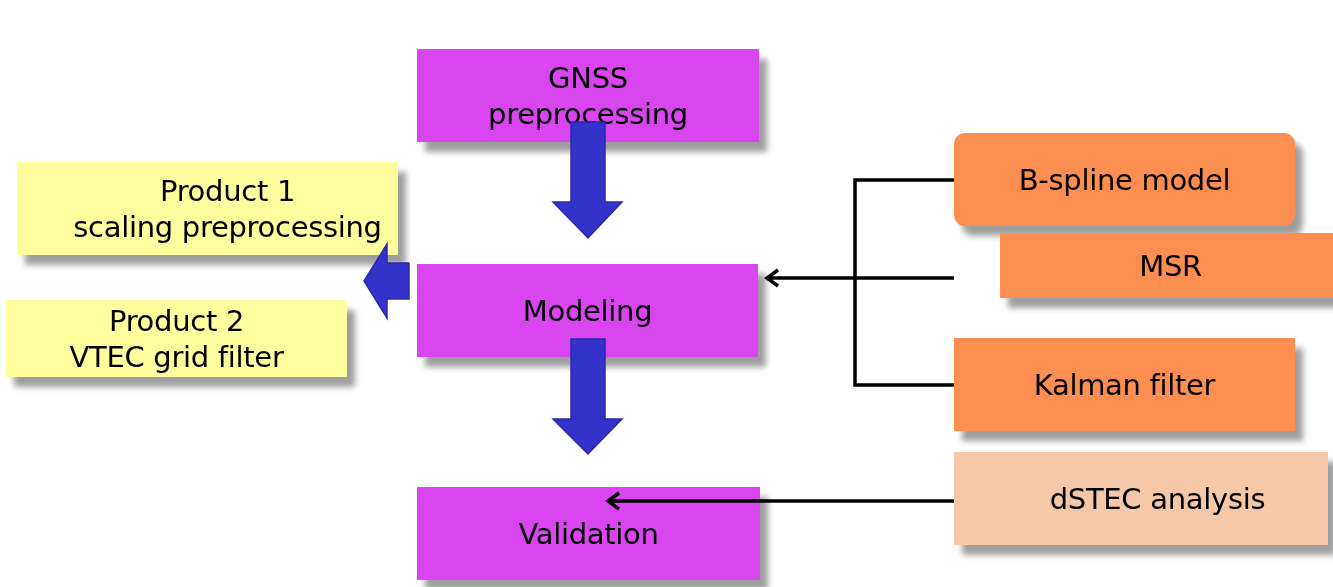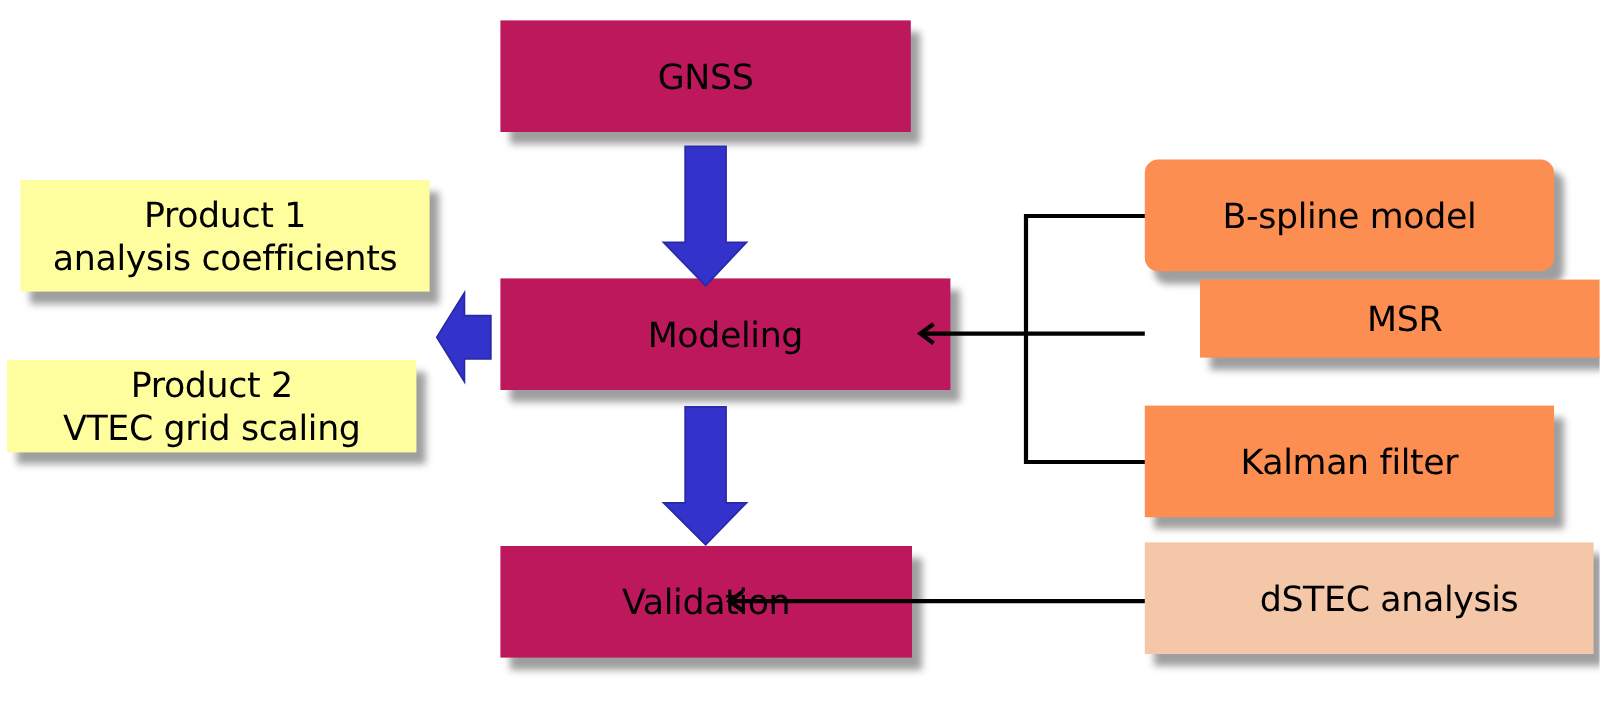--- a/index.html
+++ b/index.html
@@ -1,49 +1,50 @@
 <!DOCTYPE html>
 <html><head>
 <meta charset="utf-8">
 <style>
   html, body { margin:0; padding:0; background:#ffffff; }
   body { width:1333px; height:587px; position:relative; overflow:hidden;
          font-family:"DejaVu Sans", "Liberation Sans", sans-serif; }
   .box { position:absolute; display:flex; flex-direction:column; align-items:center;
          justify-content:center; text-align:center; color:#000; font-size:29px;
          line-height:36px; box-shadow: 8px 10px 6px rgba(0,0,0,0.38); letter-spacing:-0.3px; }
-  .blue { background:#be185d; }
+  .blue { background:#d946ef;margin-top:32px; }
   .yellow { background:#fffe9f; }
   .orange { background:#fd8e52; }
   .peach { background:#f3c7a7; }
   svg.overlay { position:absolute; left:0; top:0; }
 </style>
 </head>
 <body>
 
 <div class="box blue" style="left:417px;top:17px;width:342px;height:93px;">
   <span>GNSS</span>
+  <span>preprocessing</span>
 </div>
 
-<div class="box blue" style="left:417px;top:232px;width:375px;height:93px;">
+<div class="box blue" style="left:417px;top:232px;width:341px;height:93px;">
   <span>Modeling</span>
 </div>
 
 <div class="box blue" style="left:417px;top:455px;width:343px;height:93px;">
   <span>Validation</span>
 </div>
 
-<div class="box yellow" style="left:17px;top:150px;width:341px;height:93px;">
+<div class="box yellow" style="left:17px;top:162px;width:341px;height:93px;padding-left:40px;">
   <span>Product 1</span>
-  <span>analysis coefficients</span>
+  <span>scaling preprocessing</span>
 </div>
 
 <div class="box yellow" style="left:6px;top:300px;width:341px;height:77px;">
   <span>Product 2</span>
-  <span>VTEC grid scaling</span>
+  <span>VTEC grid filter</span>
 </div>
 
 <div class="box orange" style="left:954px;top:133px;width:341px;height:93px;border-radius:11px;">
   <span>B-spline model</span>
 </div>
 
 <div class="box orange" style="left:954px;top:233px;width:341px;height:65px;margin-left:46px;">
   <span>MSR</span>
 </div>
 

